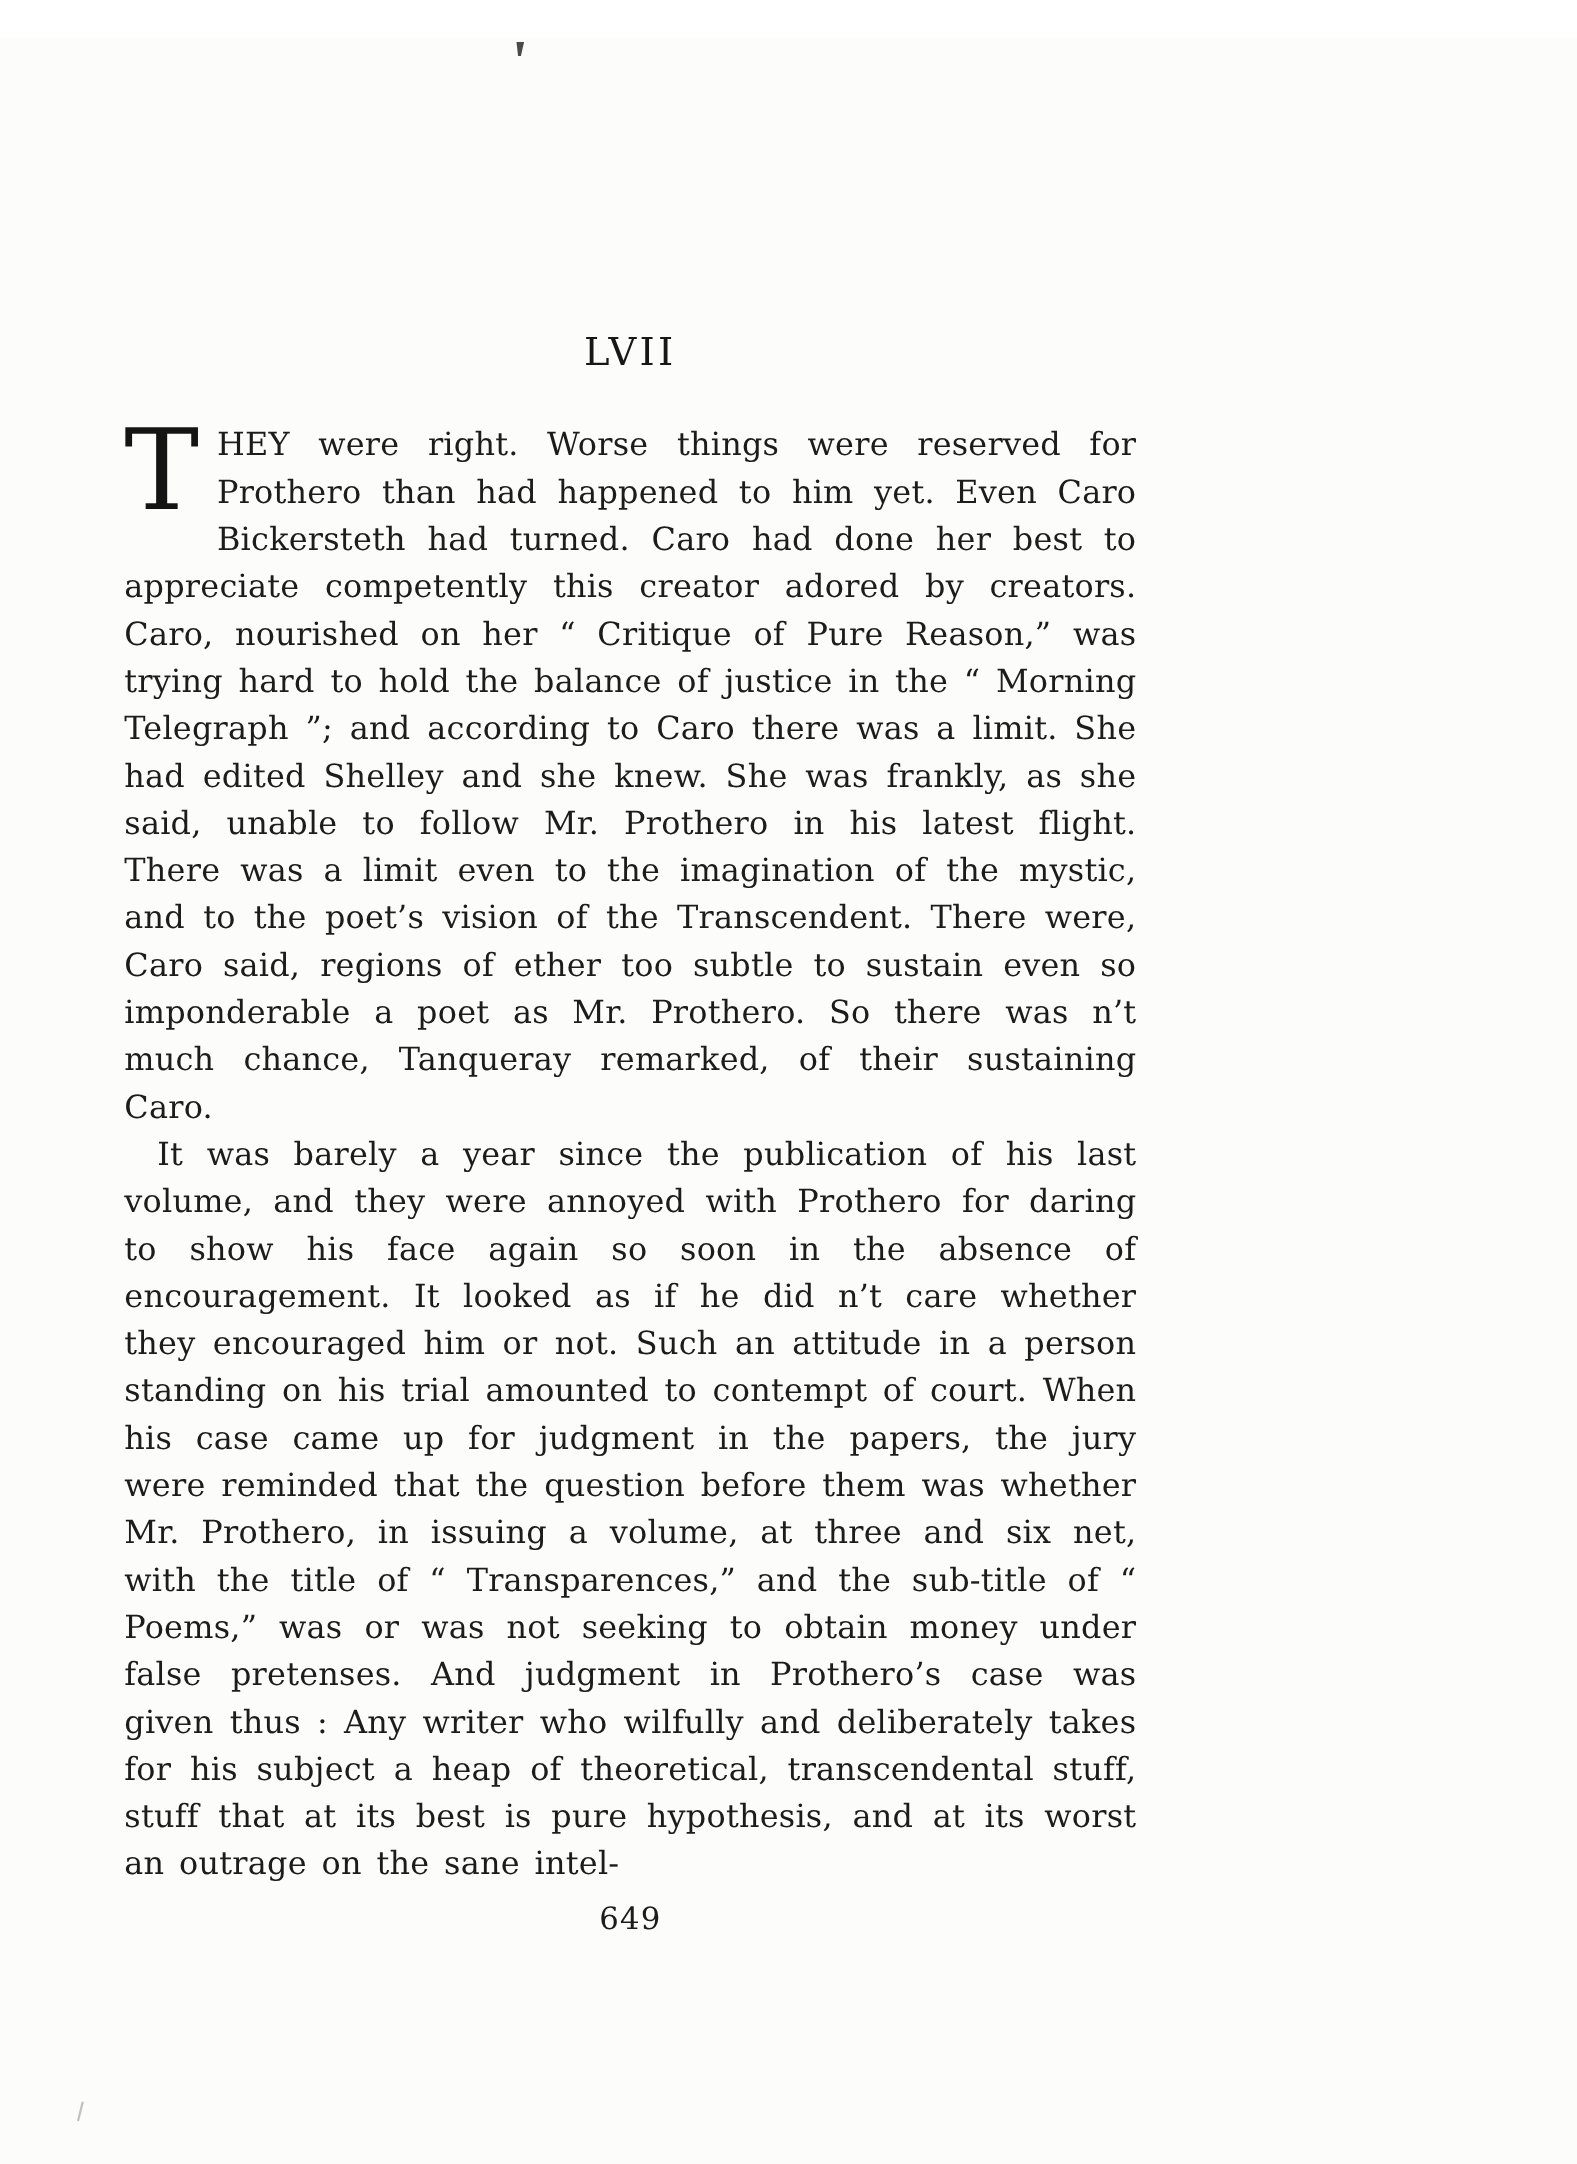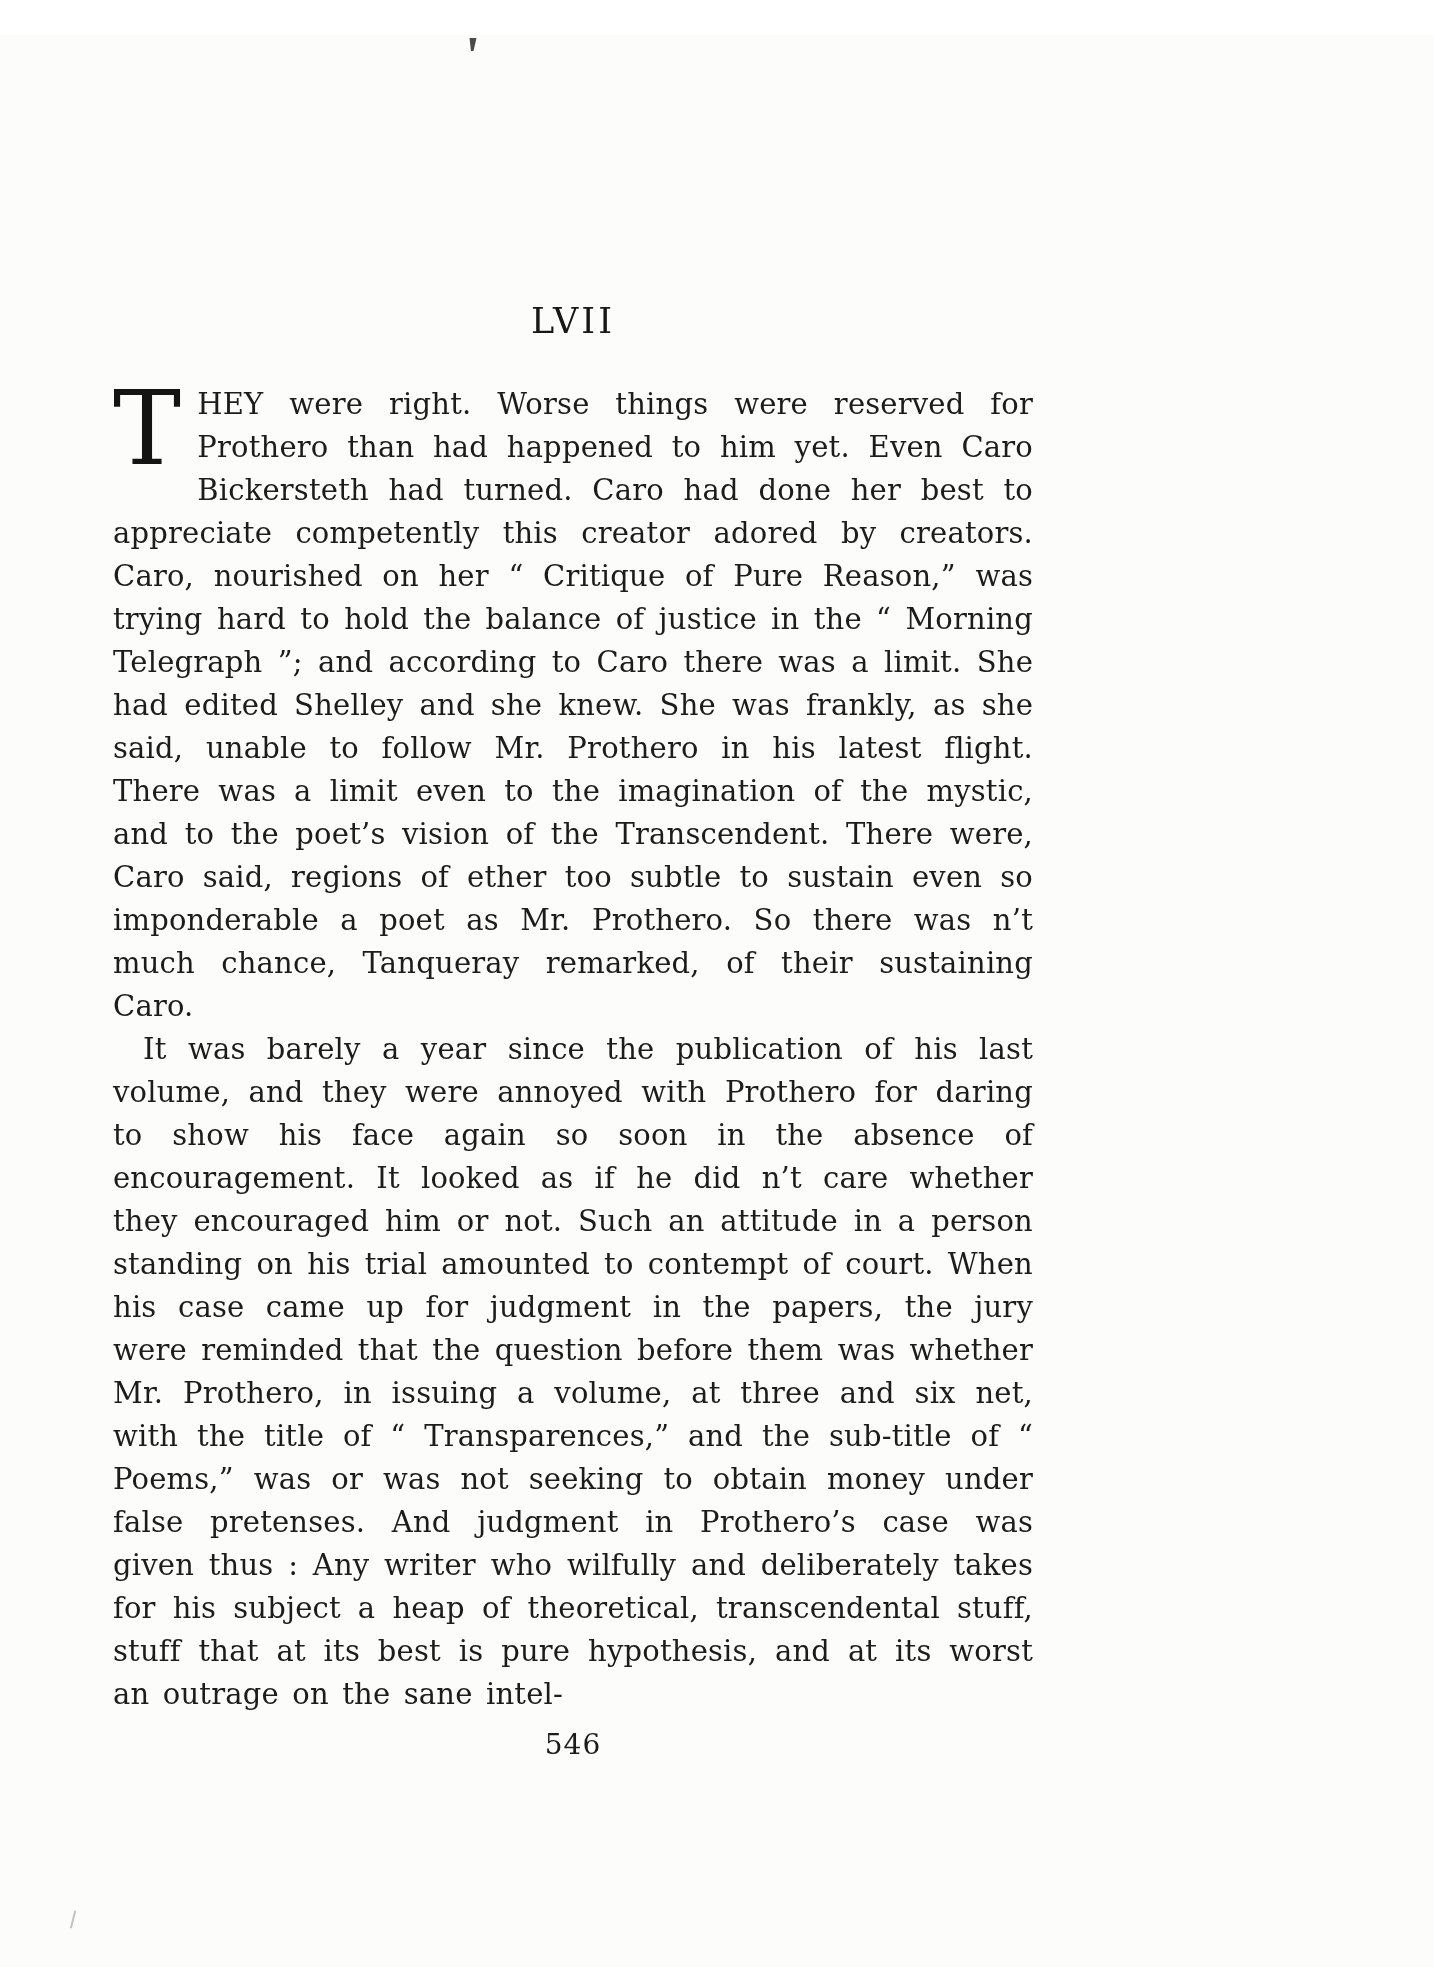--- a/index.html
+++ b/index.html
@@ -89,16 +89,16 @@
 
   <div class="text-column">
 
     <h1 class="chapter-heading">LVII</h1>
 
     <p class="para"><span class="dropcap">T</span><span class="para-text">HEY were right.  Worse things were reserved for Prothero than had happened to him yet.  Even Caro Bickersteth had turned.  Caro had done her best to appreciate competently this creator adored by creators.  Caro, nourished on her “ Critique of Pure Reason,” was trying hard to hold the balance of justice in the “ Morning Telegraph ”; and according to Caro there was a limit.  She had edited Shelley and she knew.  She was frankly, as she said, unable to follow Mr. Prothero in his latest flight.  There was a limit even to the imagination of the mystic, and to the poet’s vision of the Transcendent.  There were, Caro said, regions of ether too subtle to sustain even so imponderable a poet as Mr. Prothero.  So there was n’t much chance, Tanqueray remarked, of their sustaining Caro.</span></p>
 
 
     <p class="para para-indent">It was barely a year since the publication of his last volume, and they were annoyed with Prothero for daring to show his face again so soon in the absence of encouragement.  It looked as if he did n’t care whether they encouraged him or not.  Such an attitude in a person standing on his trial amounted to contempt of court.  When his case came up for judgment in the papers, the jury were reminded that the question before them was whether Mr. Prothero, in issuing a volume, at three and six net, with the title of “ Transparences,” and the sub-title of “ Poems,” was or was not seeking to obtain money under false pretenses.  And judgment in Prothero’s case was given thus : Any writer who wilfully and deliberately takes for his subject a heap of theoretical, transcendental stuff, stuff that at its best is pure hypothesis, and at its worst an outrage on the sane intel-</p>
 
-    <div class="page-number">546</div>
+    <div class="page-number">649</div>
 
   </div>
 </div>
 
 </body></html>

